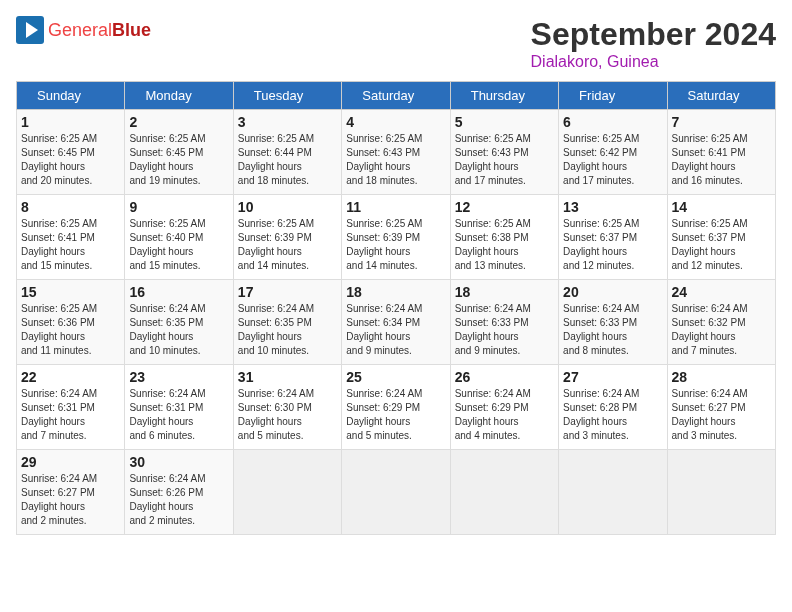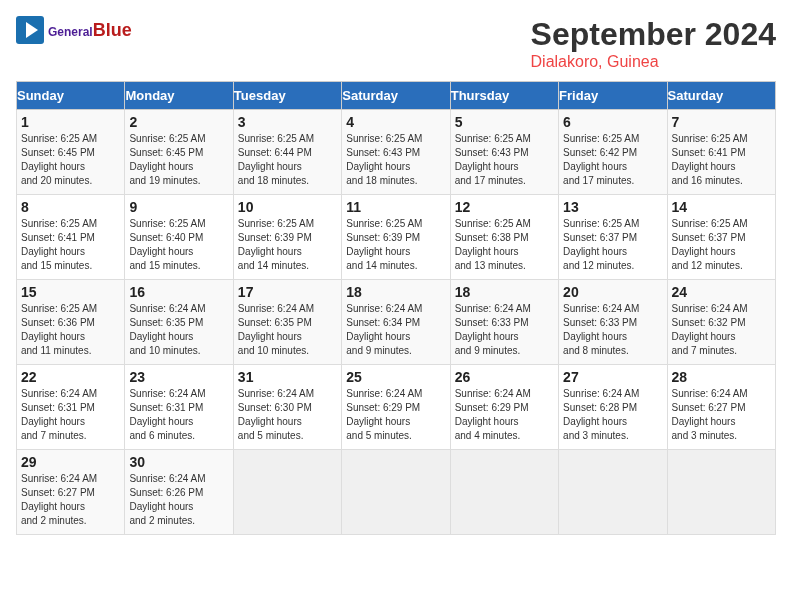--- a/index.html
+++ b/index.html
@@ -15,56 +15,56 @@
       justify-content: space-between;
       align-items: flex-start;
       margin-bottom: 10px;
     }
     .logo {
       display: flex;
       align-items: center;
       gap: 4px;
     }
     .logo-text-general {
-      font-size: 12px;
-      font-weight: bold;
-      color: #4c1d95;
+      font-size: 18px;
+      font-weight: normal;
+      color: #ef4444;
     }
     .logo-text-blue {
       font-size: 18px;
       font-weight: bold;
       color: #b91c1c;
     }
     .logo-icon {
       width: 28px;
       height: 28px;
     }
     .title-area {
       text-align: left;
     }
     .month-title {
       font-size: 32px;
       font-weight: bold;
       color: #333;
     }
     .location-title {
       font-size: 16px;
-      color: #ef4444;
+      color: #a21caf;
     }
     table {
       width: 100%;
       border-collapse: collapse;
       table-layout: fixed;
     }
     thead tr th {
       background-color: #2a6ebb;
       color: #fff;
       font-size: 13px;
-      font-weight: bold;
-      padding: 6px 0;
+      font-weight: normal;
+      padding: 6px 20px;
       text-align: left;
       border: 1px solid #ccc;
     }
     tbody tr td {
       vertical-align: top;
       padding: 4px 4px 6px 4px;
       font-size: 10px;
       color: #333;
       border: 1px solid #ddd;
       height: 78px;

